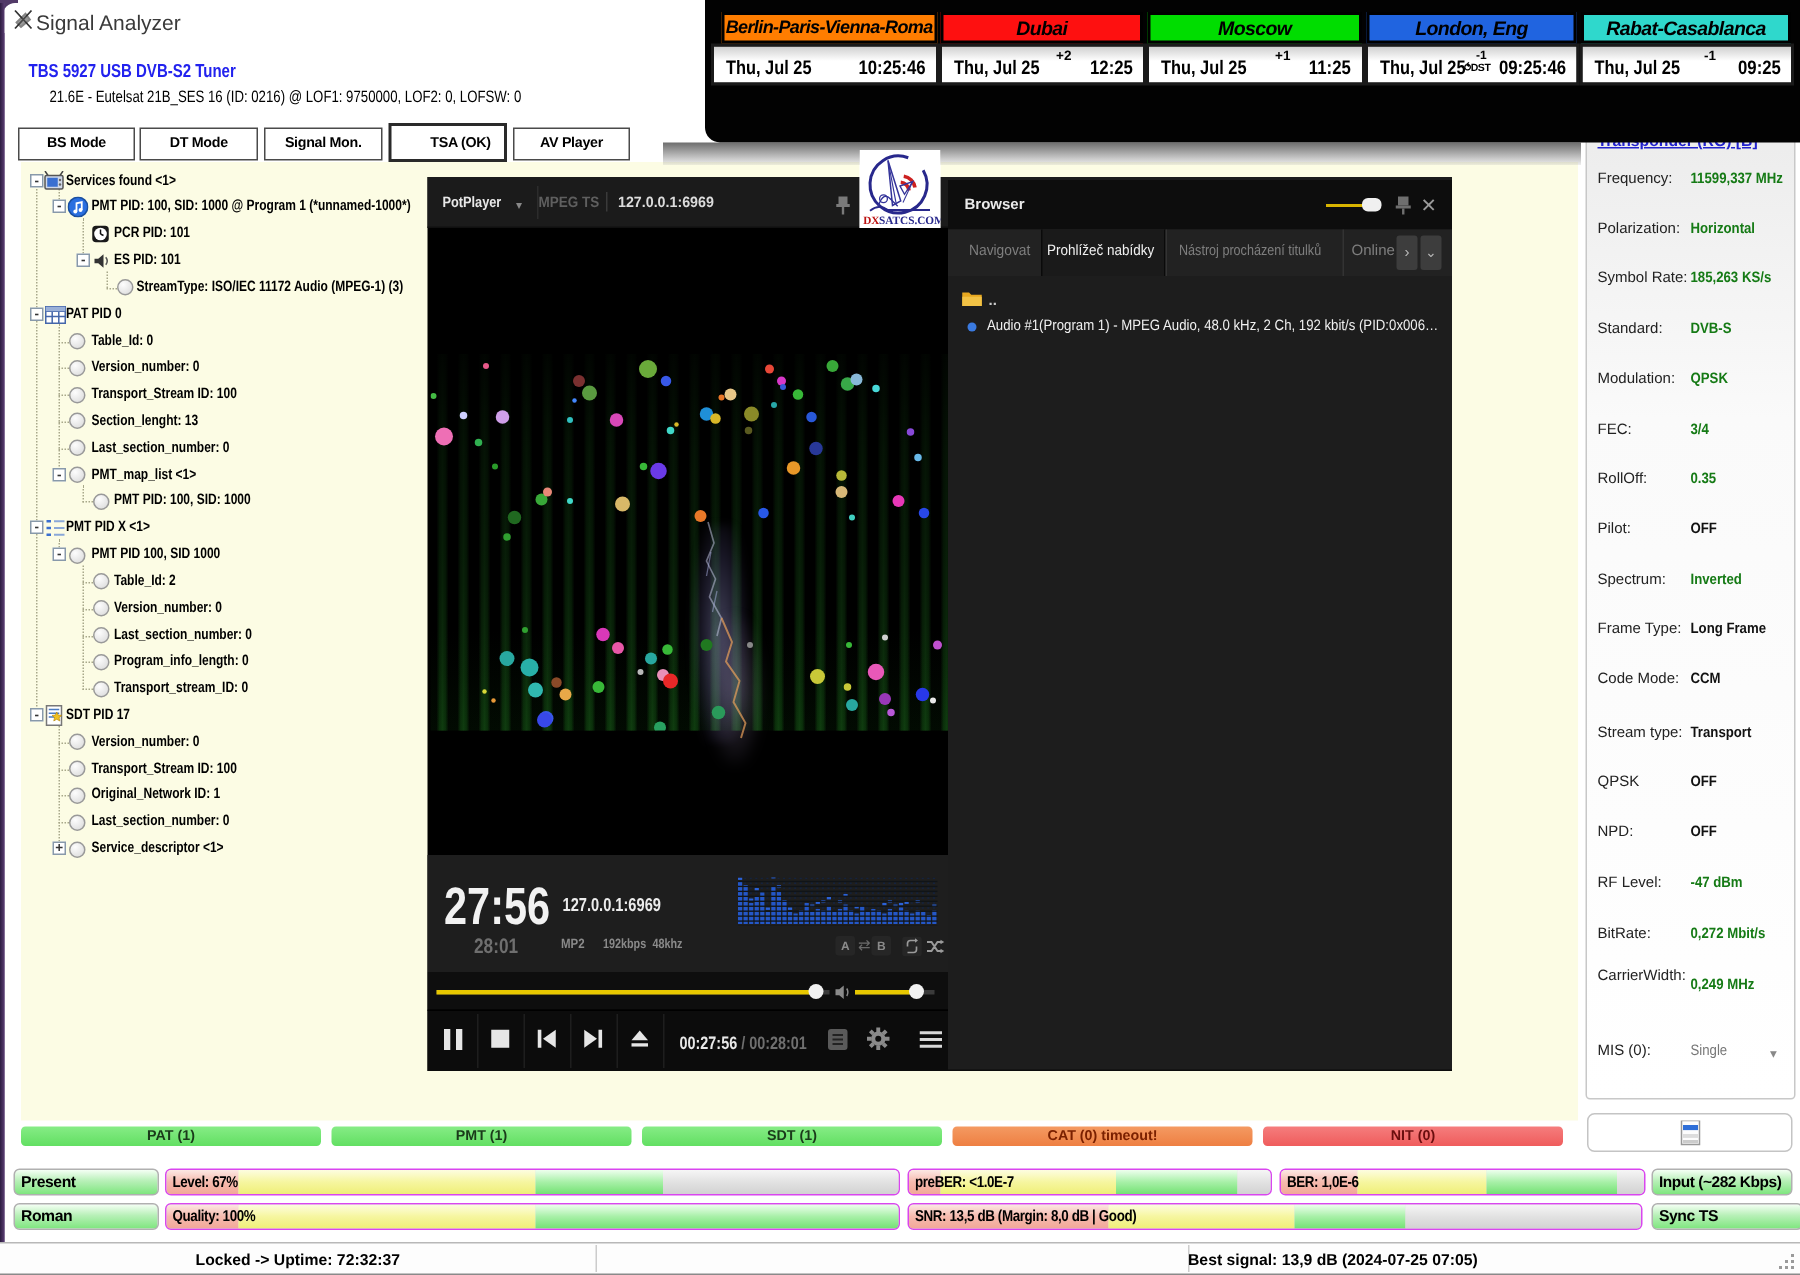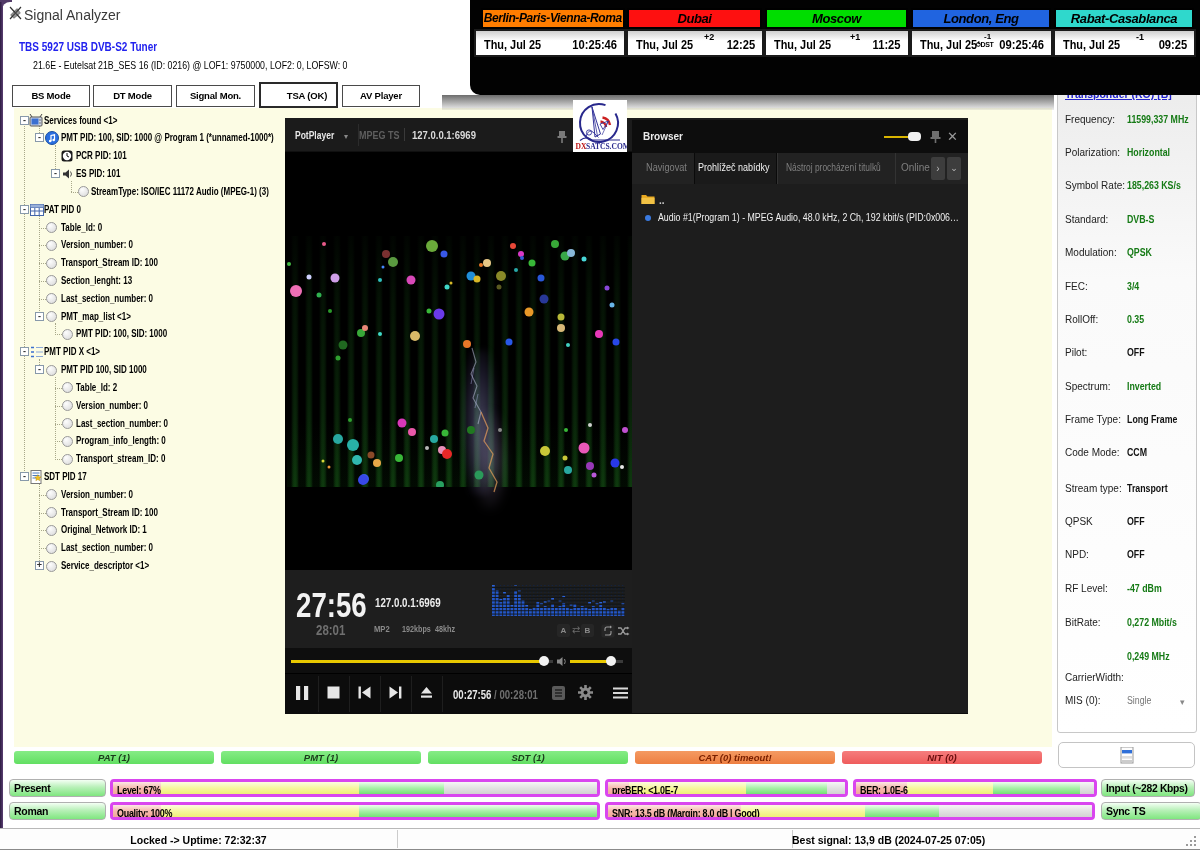--- a/index.html
+++ b/index.html
@@ -49,25 +49,25 @@
      border:2px solid #1a1a1a; color:#000; font-size:13px; font-weight:bold; white-space:nowrap;}
   .dc-date { position:absolute; left:8px; top:6px; transform:scaleX(0.84); transform-origin:0 0; }
   .dc-time { position:absolute; right:7px; top:6px; transform:scaleX(0.86); transform-origin:100% 0; }
   .dc-sup  { position:absolute; top:1px; font-size:9px; font-weight:bold; }
   #constext { left:472px; top:62px; width:726px; font-family:"Liberation Mono", monospace;
      font-size:12.4px; font-weight:bold; color:#f2f2f2; letter-spacing:0px; white-space:nowrap;}
   
   #logo { left:573px; top:100px; width:54px; height:52px; background:#fff; }
   
   .tbar { position:absolute; top:751px; height:13px; border-radius:3px; font-size:9.5px;
-     font-style:italic; font-weight:bold; text-align:center; line-height:13px; color:#222; }
+     font-weight:bold; text-align:center; line-height:13px; color:#222; }
   .gbar { position:absolute; height:18px; border:1px solid #b0b0b0; border-radius:4px;
      background:linear-gradient(180deg,#f4fff4,#b8f0b8 45%,#7fe67f);
      font-size:10.5px; font-weight:bold; color:#000; line-height:17px; padding-left:4px; overflow:hidden; white-space:nowrap; letter-spacing:-0.3px;}
-  .mbar { position:absolute; height:18px; border:3px solid #d946ef; border-radius:4px;
+  .mbar { position:absolute; height:18px; border:1px solid #d946ef; border-radius:4px;
      background:#e4e4e4; overflow:hidden; font-size:10.5px; font-weight:bold; color:#000; line-height:17px; white-space:nowrap; letter-spacing:-0.3px;}
   .seg { position:absolute; top:0; height:100%; }
   .seg.p { background:linear-gradient(180deg,#fce8e4,#f6baae 50%,#f2a898); }
   .seg.y { background:linear-gradient(180deg,#fdfde0,#f6f6a0 50%,#efef78); }
   .seg.g { background:linear-gradient(180deg,#eeffee,#a8f0a8 50%,#74e274); }
   .seg.gr { background:linear-gradient(180deg,#f6f6f6,#e2e2e2 50%,#d2d2d2); }
   .mtext { position:absolute; left:4px; top:0; transform:scaleX(0.85); transform-origin:0 0; }
   #statusbar { left:0; top:828px; width:1200px; height:22px; background:#fdfdfd;
      border-top:1px solid #b8b8b8; border-bottom:1px solid #8a8a8a; }
   .stext { position:absolute; top:834px; font-size:10.5px; font-weight:bold; color:#000; }
@@ -249,21 +249,21 @@
   <div class="plabel" style="top:483px">Stream type:</div>
   <div class="pval" style="top:483px;color:#111;font-weight:bold">Transport</div>
   <div class="plabel" style="top:516px">QPSK</div>
   <div class="pval" style="top:516px;color:#111;font-weight:bold">OFF</div>
   <div class="plabel" style="top:549px">NPD:</div>
   <div class="pval" style="top:549px;color:#111;font-weight:bold">OFF</div>
   <div class="plabel" style="top:583px">RF Level:</div>
   <div class="pval" style="top:583px;color:#157a15;font-weight:bold">-47 dBm</div>
   <div class="plabel" style="top:617px">BitRate:</div>
   <div class="pval" style="top:617px;color:#157a15;font-weight:bold">0,272 Mbit/s</div>
-  <div class="plabel" style="top:672px">CarrierWidth:</div>
+  <div class="plabel" style="top:645px">CarrierWidth:</div>
   <div class="pval" style="top:651px;color:#157a15;font-weight:bold">0,249 MHz</div>
   <div class="plabel" style="top:695px">MIS (0):</div>
   <div class="pval" style="top:695px;color:#777;font-weight:normal">Single</div>
   <div class="abs" id="mischev" style="top:697px">▾</div>
   </div>
   <div class="abs" id="botbox"></div>
   <svg class="abs" style="left:1120px;top:747px" width="14" height="17" viewBox="0 0 14 17">
     <rect x="1" y="0" width="12" height="16" fill="#fdfdfd" stroke="#999" stroke-width="1"></rect>
     <rect x="2" y="3" width="10" height="3.4" fill="#2f6fd8"></rect>
     <rect x="2" y="9" width="10" height="2.6" fill="#dddddd"></rect>

